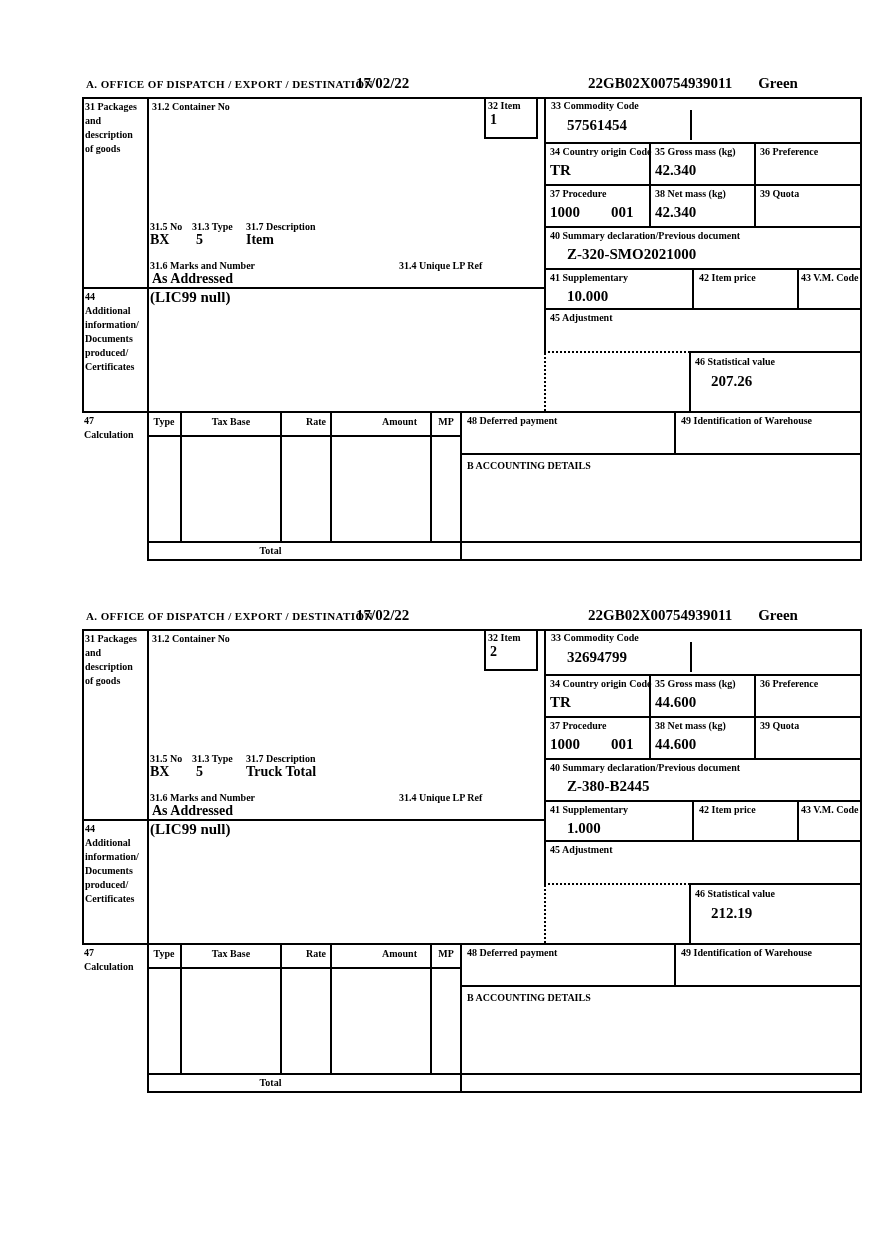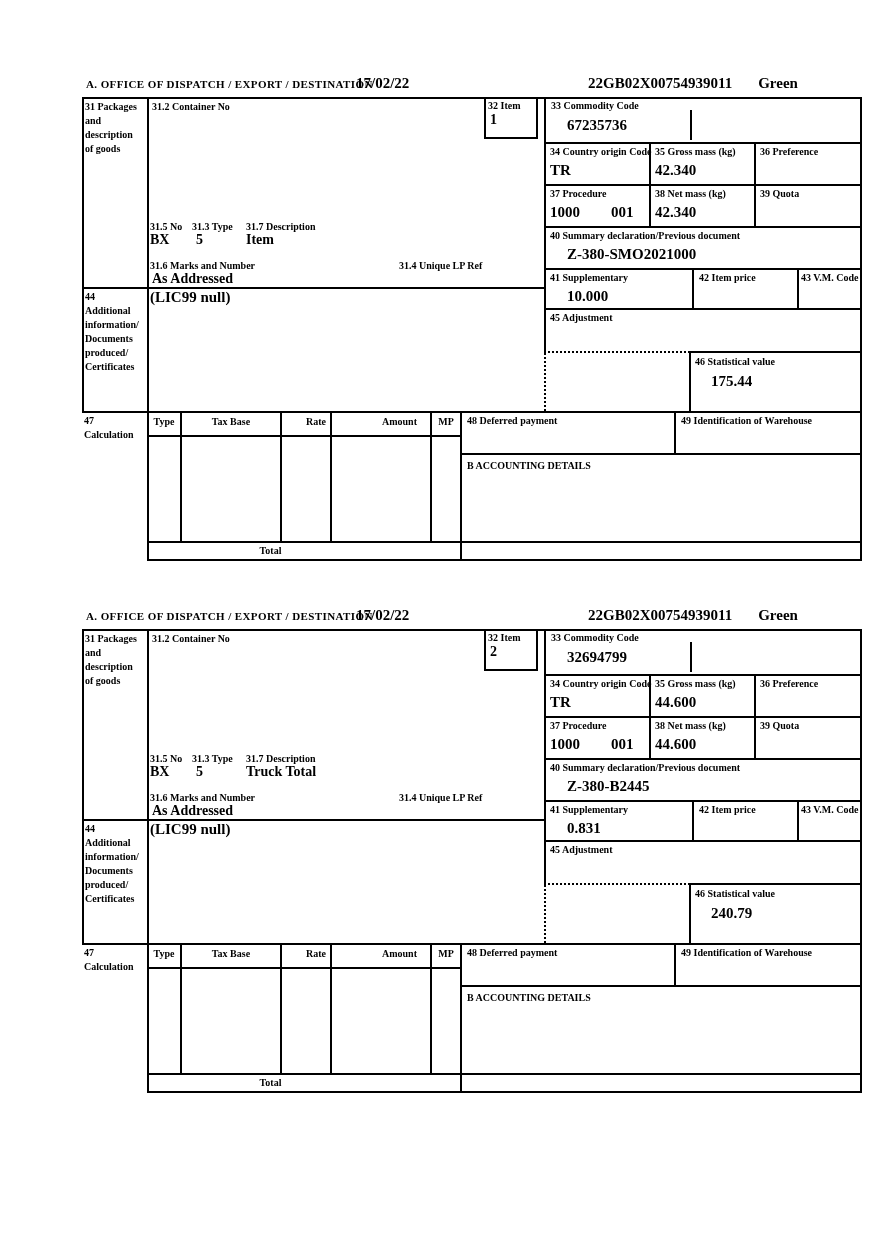--- a/index.html
+++ b/index.html
@@ -92,47 +92,47 @@
   <div class="val14" style="left:196px;top:168px">5</div>
   <div class="val14" style="left:246px;top:168px">Item</div>
 
   <div class="lbl" style="left:150px;top:196px">31.6 Marks and Number</div>
   <div class="lbl" style="left:399px;top:196px">31.4 Unique LP Ref</div>
   <div class="val14" style="left:152px;top:207px">As Addressed</div>
 
   <div class="val" style="left:150px;top:225px">(LIC99 null)</div>
 
   <div class="lbl" style="left:551px;top:36px">33 Commodity Code</div>
-  <div class="val" style="left:567px;top:53px">67235736</div>
+  <div class="val" style="left:567px;top:53px">57561454</div>
 
   <div class="lbl" style="left:550px;top:82px">34 Country origin Code</div>
   <div class="val" style="left:550px;top:98px">TR</div>
   <div class="lbl" style="left:655px;top:82px">35 Gross mass (kg)</div>
   <div class="val" style="left:655px;top:98px">42.340</div>
   <div class="lbl" style="left:760px;top:82px">36 Preference</div>
 
   <div class="lbl" style="left:550px;top:124px">37 Procedure</div>
   <div class="val" style="left:550px;top:140px">1000</div>
   <div class="val" style="left:611px;top:140px">001</div>
   <div class="lbl" style="left:655px;top:124px">38 Net mass (kg)</div>
   <div class="val" style="left:655px;top:140px">42.340</div>
   <div class="lbl" style="left:760px;top:124px">39 Quota</div>
 
   <div class="lbl" style="left:550px;top:166px">40 Summary declaration/Previous document</div>
-  <div class="val" style="left:567px;top:182px">Z-380-SMO2021000</div>
+  <div class="val" style="left:567px;top:182px">Z-320-SMO2021000</div>
 
   <div class="lbl" style="left:550px;top:208px">41 Supplementary</div>
   <div class="val" style="left:567px;top:224px">10.000</div>
   <div class="lbl" style="left:699px;top:208px">42 Item price</div>
   <div class="lbl" style="left:801px;top:208px">43 V.M. Code</div>
 
   <div class="lbl" style="left:550px;top:248px">45 Adjustment</div>
 
   <div class="lbl" style="left:695px;top:292px">46 Statistical value</div>
-  <div class="val" style="left:711px;top:309px">175.44</div>
+  <div class="val" style="left:711px;top:309px">207.26</div>
 
   <div class="cell tc" style="left:147px;top:352px;width:34px">Type</div>
   <div class="cell tc" style="left:181px;top:352px;width:100px">Tax Base</div>
   <div class="cell tr" style="left:281px;top:352px;width:45px">Rate</div>
   <div class="cell tr" style="left:331px;top:352px;width:86px">Amount</div>
   <div class="cell tc" style="left:431px;top:352px;width:30px">MP</div>
 
   <div class="lbl" style="left:467px;top:351px">48 Deferred payment</div>
   <div class="lbl" style="left:681px;top:351px">49 Identification of Warehouse</div>
   <div class="lbl" style="left:467px;top:396px">B ACCOUNTING DETAILS</div>
@@ -228,28 +228,28 @@
   <div class="val" style="left:550px;top:140px">1000</div>
   <div class="val" style="left:611px;top:140px">001</div>
   <div class="lbl" style="left:655px;top:124px">38 Net mass (kg)</div>
   <div class="val" style="left:655px;top:140px">44.600</div>
   <div class="lbl" style="left:760px;top:124px">39 Quota</div>
 
   <div class="lbl" style="left:550px;top:166px">40 Summary declaration/Previous document</div>
   <div class="val" style="left:567px;top:182px">Z-380-B2445</div>
 
   <div class="lbl" style="left:550px;top:208px">41 Supplementary</div>
-  <div class="val" style="left:567px;top:224px">0.831</div>
+  <div class="val" style="left:567px;top:224px">1.000</div>
   <div class="lbl" style="left:699px;top:208px">42 Item price</div>
   <div class="lbl" style="left:801px;top:208px">43 V.M. Code</div>
 
   <div class="lbl" style="left:550px;top:248px">45 Adjustment</div>
 
   <div class="lbl" style="left:695px;top:292px">46 Statistical value</div>
-  <div class="val" style="left:711px;top:309px">240.79</div>
+  <div class="val" style="left:711px;top:309px">212.19</div>
 
   <div class="cell tc" style="left:147px;top:352px;width:34px">Type</div>
   <div class="cell tc" style="left:181px;top:352px;width:100px">Tax Base</div>
   <div class="cell tr" style="left:281px;top:352px;width:45px">Rate</div>
   <div class="cell tr" style="left:331px;top:352px;width:86px">Amount</div>
   <div class="cell tc" style="left:431px;top:352px;width:30px">MP</div>
 
   <div class="lbl" style="left:467px;top:351px">48 Deferred payment</div>
   <div class="lbl" style="left:681px;top:351px">49 Identification of Warehouse</div>
   <div class="lbl" style="left:467px;top:396px">B ACCOUNTING DETAILS</div>

